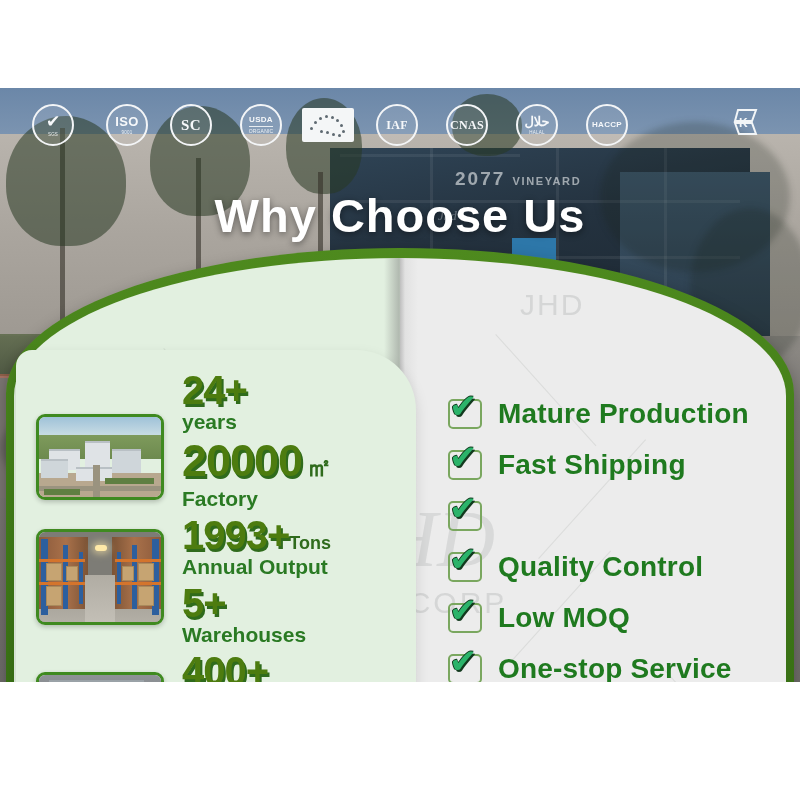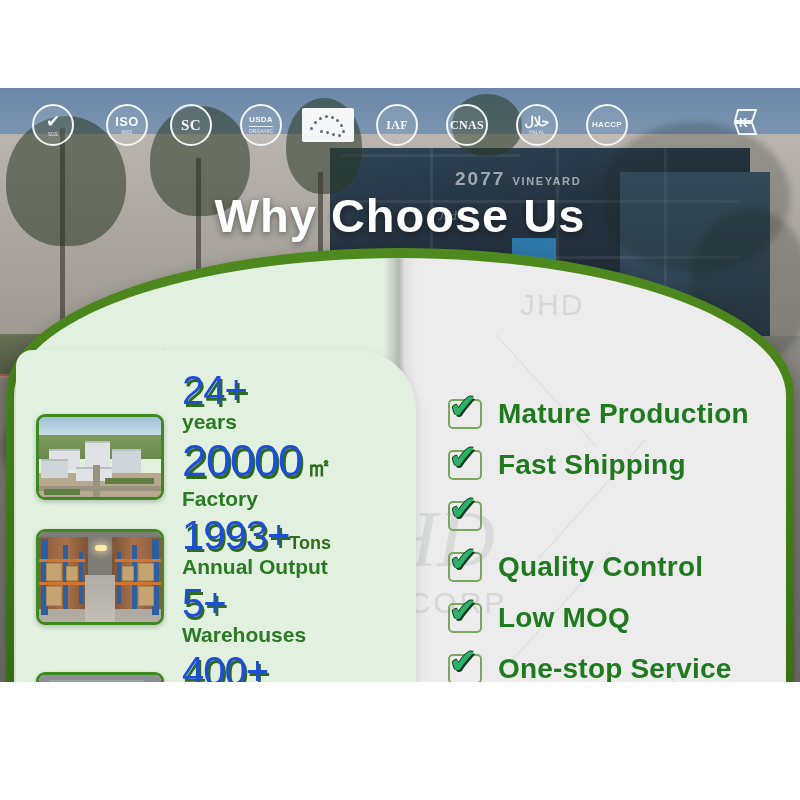--- a/index.html
+++ b/index.html
@@ -143,22 +143,22 @@
     background:#ffe9a8; border-radius:3px; box-shadow:0 0 7px 3px rgba(255,233,168,.55); }
 
   
   .tk-bg{ position:absolute; inset:0; background:linear-gradient(180deg,#8e9296 0%,#6f7377 100%); }
   .tk-pipe{ position:absolute; background:#9aa2a7; }
   .tk-blue{ position:absolute; background:#3d6fa6; }
 
   
   .stats{ position:absolute; left:182px; top:282px; width:230px; }
   .stat{ position:relative; margin-bottom:5px; }
-  .big{ font-weight:400; letter-spacing:-1px; line-height:1;
-    color:#1d4ed8; text-shadow:2px 3px 0 #2f6b1c; display:inline-block; }
+  .big{ font-weight:700; letter-spacing:-1px; line-height:1;
+    color:#4d7c0f; text-shadow:2px 3px 0 #2f6b1c; display:inline-block; }
   .unit{ font-weight:700; color:#2f6b1c; display:inline-block;
     vertical-align:baseline; }
   .cap{ font-weight:700; color:#2a7a23; line-height:1.05; margin-top:1px; }
   .s1 .big{ font-size:40px; } .s1 .cap{ font-size:21px; }
   .s2 .big{ font-size:45px; } .s2 .unit{ font-size:26px; margin-left:4px; }
   .s2 .cap{ font-size:21px; margin-top:3px; }
   .s3 .big{ font-size:40px; } .s3 .unit{ font-size:18px; }
   .s3 .cap{ font-size:21px; }
   .s4 .big{ font-size:40px; } .s4 .cap{ font-size:21px; }
   .s5 .big{ font-size:40px; }

